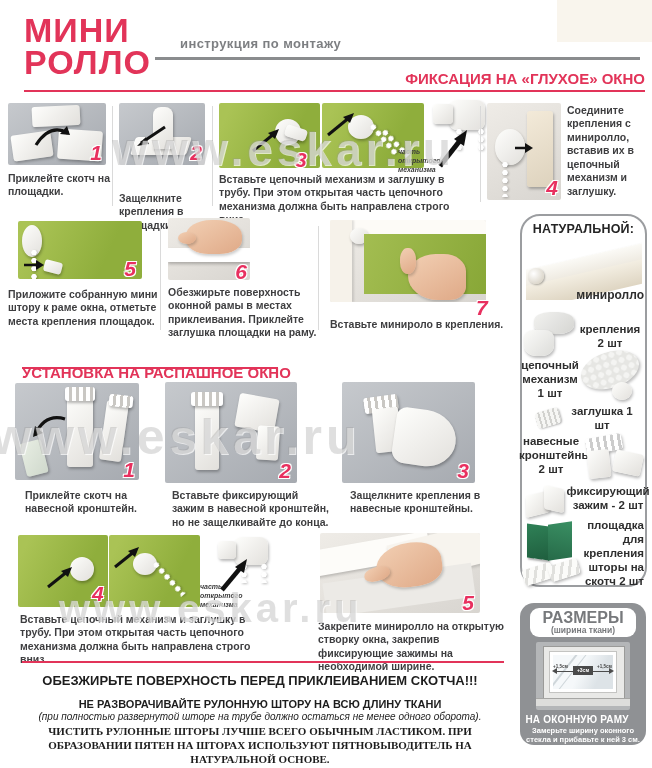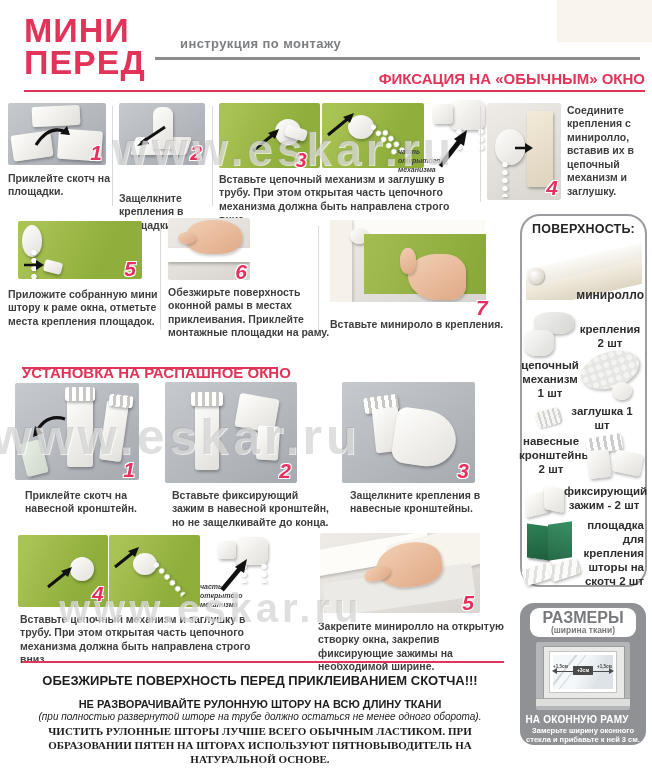--- a/index.html
+++ b/index.html
@@ -65,25 +65,25 @@
 </style>
 </head>
 <body>
 
 <div class="page">
 
   <div class="corner-tint"></div>
 
   <div class="logo">
     <div>МИНИ</div>
-    <div>ПЕРЕД</div>
+    <div>РОЛЛО</div>
   </div>
   <div class="subtitle">инструкция по монтажу</div>
   <div class="gray-line"></div>
-  <div class="fix-title">ФИКСАЦИЯ НА «ОБЫЧНЫМ» ОКНО</div>
+  <div class="fix-title">ФИКСАЦИЯ НА «ГЛУХОЕ» ОКНО</div>
   <div class="pink-line"></div>
 
   <div class="wm" style="left:112px;top:122px;width:452px;font-size:46px;">www.eskar.ru</div>
   <div class="wm" style="left:-8px;top:408px;width:528px;font-size:50px;">www.eskar.ru</div>
   <div class="wm" style="left:58px;top:586px;width:460px;font-size:40px;">www.eskar.ru</div>
 
   <div class="photo" style="left:8px;top:103px;width:98px;height:62px;">
     <div class="wshape" style="left:24px;top:3px;width:48px;height:20px;transform:rotate(-3deg);"></div>
     <div class="wshape" style="left:4px;top:30px;width:40px;height:26px;transform:rotate(-8deg);"></div>
     <div class="wshape" style="left:50px;top:27px;width:44px;height:30px;transform:rotate(4deg);"></div>
@@ -165,21 +165,21 @@
   </div>
   <div class="caption" style="left:8px;top:288px;width:160px;">Приложите собранную мини штору к раме окна, отметьте места крепления площадок.</div>
   <div class="vdiv" style="left:160px;top:226px;height:104px;"></div>
 
   <div class="photo light" style="left:168px;top:218px;width:82px;height:62px;">
     <div style="position:absolute;left:0;top:30px;width:82px;height:14px;background:#fff;box-shadow:0 2px 3px rgba(0,0,0,.25);"></div>
     <div class="skin" style="left:18px;top:2px;width:56px;height:34px;border-radius:45% 45% 40% 40%;"></div>
     <div class="skin" style="left:10px;top:14px;width:18px;height:12px;border-radius:50%;"></div>
     <div class="num" style="right:3px;bottom:-4px;">6</div>
   </div>
-  <div class="caption" style="left:168px;top:286px;width:165px;">Обезжирьте поверхность оконной рамы в местах приклеивания. Приклейте монтажные площадки на раму.</div>
+  <div class="caption" style="left:168px;top:286px;width:165px;">Обезжирьте поверхность оконной рамы в местах приклеивания. Приклейте заглушка площадки на раму.</div>
   <div class="vdiv" style="left:318px;top:226px;height:104px;"></div>
 
   <div class="photo light" style="left:330px;top:220px;width:156px;height:82px;">
     <div style="position:absolute;left:0;top:0;width:156px;height:14px;background:#fdfbf7;box-shadow:0 2px 2px rgba(0,0,0,.15);"></div>
     <div style="position:absolute;left:0;top:0;width:22px;height:82px;background:#f6f2ea;box-shadow:2px 0 2px rgba(0,0,0,.12);"></div>
     <div class="wshape" style="left:20px;top:8px;width:18px;height:16px;border-radius:50%;"></div>
     <div style="position:absolute;left:34px;top:14px;width:122px;height:60px;background:linear-gradient(110deg,#a3bd51,#88a737);"></div>
     <div class="skin" style="left:78px;top:34px;width:58px;height:46px;border-radius:50% 40% 30% 55%;"></div>
     <div class="skin" style="left:70px;top:28px;width:16px;height:26px;border-radius:45%;"></div>
   </div>
@@ -260,21 +260,21 @@
   </div>
   <div class="caption" style="left:318px;top:620px;width:195px;">Закрепите миниролло на открытую створку окна, закрепив фиксирующие зажимы на необходимой ширине.</div>
 
   <div style="position:absolute;left:22px;top:661px;width:482px;height:2px;background:#e23459;"></div>
   <div class="ft" style="top:673px;font-size:13px;">ОБЕЗЖИРЬТЕ ПОВЕРХНОСТЬ ПЕРЕД ПРИКЛЕИВАНИЕМ СКОТЧА!!!</div>
   <div class="ft" style="top:711px;font-size:10px;font-style:italic;font-weight:normal;">(при полностью развернутой шторе на трубе должно остаться не менее одного оборота).</div>
   <div class="ft" style="top:698px;font-size:11px;">НЕ РАЗВОРАЧИВАЙТЕ РУЛОННУЮ ШТОРУ НА ВСЮ ДЛИНУ ТКАНИ</div>
   <div class="ft" style="top:725px;font-size:11px;line-height:1.25;padding:0 40px;width:440px;font-family:Liberation Serif, serif;">ЧИСТИТЬ РУЛОННЫЕ ШТОРЫ ЛУЧШЕ ВСЕГО ОБЫЧНЫМ ЛАСТИКОМ. ПРИ ОБРАЗОВАНИИ ПЯТЕН НА ШТОРАХ ИСПОЛЬЗУЮТ ПЯТНОВЫВОДИТЕЛЬ НА НАТУРАЛЬНОЙ ОСНОВЕ.</div>
 
   <div class="kit"></div>
-  <div class="kit-title">ПОВЕРХНОСТЬ:</div>
+  <div class="kit-title">НАТУРАЛЬНОЙ:</div>
 
   <div style="position:absolute;left:526px;top:242px;width:116px;height:58px;overflow:hidden;z-index:3;">
     <div style="position:absolute;left:-8px;top:14px;width:140px;height:30px;background:linear-gradient(180deg,#fbfaf6,#e4ddcf);transform:rotate(-13deg);box-shadow:0 2px 3px rgba(0,0,0,.25);"></div>
     <div style="position:absolute;left:-8px;top:30px;width:140px;height:24px;background:linear-gradient(180deg,#f3eee2,#ded5c2);transform:rotate(-13deg);"></div>
     <div style="position:absolute;left:2px;top:26px;width:16px;height:16px;border-radius:50%;background:radial-gradient(circle at 35% 35%,#fff,#cfc8b8);box-shadow:1px 1px 2px rgba(0,0,0,.3);"></div>
   </div>
   <div class="kit-label" style="left:570px;top:288px;width:74px;text-align:right;font-size:12px;">
     <span>миниролло</span>
   </div>
 
@@ -311,21 +311,21 @@
   <div style="position:absolute;left:582px;top:432px;width:62px;height:50px;z-index:3;">
     <div class="wshape" style="left:4px;top:4px;width:36px;height:16px;background:repeating-linear-gradient(90deg,#fff 0 4px,#ccc 4px 7px);transform:rotate(-10deg);"></div>
     <div class="wshape" style="left:6px;top:18px;width:22px;height:28px;transform:rotate(-6deg);"></div>
     <div class="wshape" style="left:32px;top:20px;width:28px;height:22px;transform:rotate(12deg);"></div>
   </div>
 
   <div style="position:absolute;left:524px;top:487px;width:42px;height:34px;z-index:3;">
     <div class="wshape" style="left:2px;top:6px;width:24px;height:22px;transform:skewY(-14deg);"></div>
     <div class="wshape" style="left:20px;top:0px;width:20px;height:24px;transform:skewY(12deg);"></div>
   </div>
-  <div class="kit-label" style="left:564px;top:484px;width:80px;">
+  <div class="kit-label" style="left:564px;top:484px;width:88px;">
     <span>фиксирующий зажим -</span>
     <span>2 шт</span>
   </div>
 
   <div style="position:absolute;left:527px;top:521px;width:48px;height:42px;z-index:3;">
     <div style="position:absolute;left:0px;top:4px;width:22px;height:34px;background:linear-gradient(160deg,#2f8157,#1f5e3e);transform:skewY(8deg);box-shadow:1px 2px 2px rgba(0,0,0,.3);"></div>
     <div style="position:absolute;left:21px;top:2px;width:24px;height:36px;background:linear-gradient(200deg,#3a8f63,#266a48);transform:skewY(-8deg);"></div>
   </div>
   <div style="position:absolute;left:521px;top:558px;width:58px;height:28px;z-index:3;">
     <div class="wshape" style="left:2px;top:8px;width:30px;height:16px;transform:rotate(-18deg);background:repeating-linear-gradient(115deg,#fbfbf9 0 5px,#e0e0dd 5px 8px);"></div>

